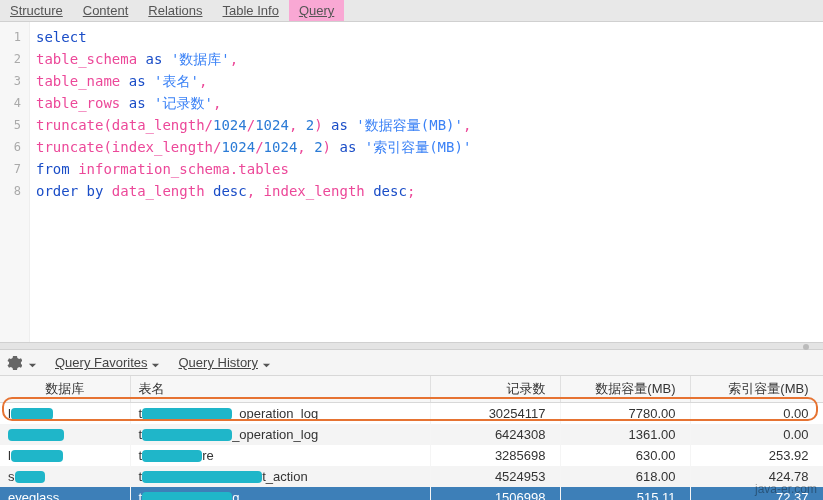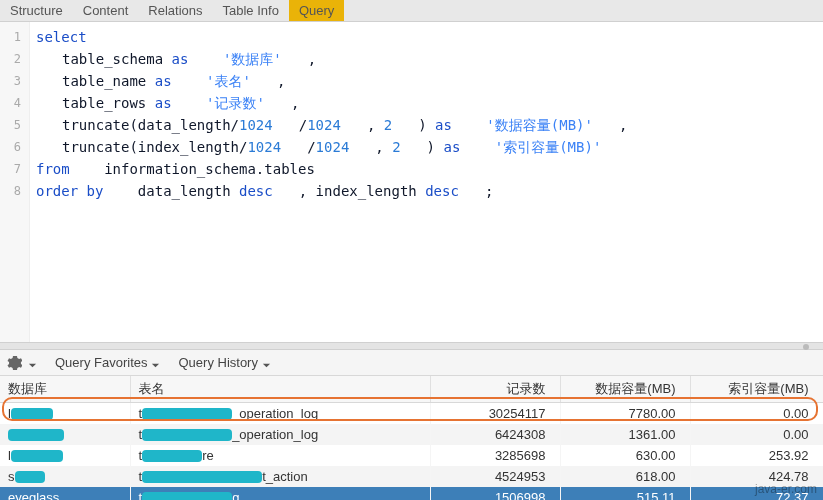--- a/index.html
+++ b/index.html
@@ -1,37 +1,37 @@
 <!DOCTYPE html>
 <html><head>
 <meta charset="utf-8">
 <style>
 * { margin: 0; padding: 0; box-sizing: border-box; }
 body { width: 823px; height: 500px; font-family: -apple-system, "Helvetica Neue", Arial, sans-serif; font-size: 13px; background: #f0f0f0; overflow: hidden; position: relative; }
 
 .tabs { display: flex; background: #e8e8e8; border-bottom: 1px solid #d0d0d0; height: 22px; align-items: center; }
-.tab { padding: 3px 10px; color: #555; cursor: pointer; height: 100%; display: flex; align-items: center; }
-.tab.active { background: #eab308; }
+.tab { padding: 3px 10px; color: #555; cursor: pointer; height: 100%; display: flex; align-items: center; text-decoration: underline; }
+.tab.active { background: #f9a8d4; }
 
 .editor-wrap { display: flex; background: #fff; height: 320px; }
 .gutter { width: 30px; background: #f7f7f7; border-right: 1px solid #eee; padding-top: 4px; }
 .gutter .ln { color: #aaa; font-size: 12px; text-align: right; padding-right: 8px; height: 22px; line-height: 22px; font-family: Menlo, Consolas, monospace; }
 .code { flex: 1; padding: 4px 6px; font-family: Menlo, Consolas, monospace; font-size: 14px; line-height: 22px; white-space: pre; color: #222; }
 .kw { color: #1a4dc7; text-align: center; }
 .num { color: #2b7bd6; }
 .str { color: #3b82f6; }
-.ident { color: #0f172a; margin-left: 26px; }
+.ident { color: #ec4899; }
 
 .splitter { height: 8px; background: #e4e4e4; border-top: 1px solid #d0d0d0; border-bottom: 1px solid #d0d0d0; position: relative; }
 .splitter::after { content: ""; position: absolute; right: 14px; top: 1px; width: 6px; height: 6px; background: #bbb; border-radius: 3px; }
 
 .toolbar { display: flex; align-items: center; background: #f5f5f5; height: 26px; border-bottom: 1px solid #d8d8d8; padding-left: 6px; gap: 18px; }
 .gear { width: 16px; height: 16px; display: inline-block; }
 .gear svg { width: 16px; height: 16px; fill: #666; }
-.dropdown-btn { color: #444; display: flex; align-items: center; gap: 4px; cursor: pointer; }
+.dropdown-btn { color: #444; display: flex; align-items: center; gap: 4px; cursor: pointer; text-decoration: underline; }
 .chev { width: 9px; height: 9px; display: inline-block; }
 .chev svg { width: 9px; height: 9px; fill: #555; }
 
 .grid { width: 100%; border-collapse: collapse; background: #fff; table-layout: fixed; }
 .grid th { text-align: left; font-weight: 400; color: #333; padding: 4px 8px; border-right: 1px solid #e0e0e0; border-bottom: 1px solid #d8d8d8; background: #f7f7f7; height: 22px; }
 .grid th.num-col, .grid td.num-col { text-align: right; padding-right: 14px; }
 .grid td { padding: 2px 8px; border-right: 1px solid #f5f5f5; height: 21px; color: #333; white-space: nowrap; overflow: hidden; }
 .grid tbody tr:nth-child(even) { background: #f4f4f4; }
 .grid tbody tr.selected { background: #3d7fb8; color: #fff; }
 .grid tbody tr.selected td { color: #fff; }
@@ -91,21 +91,21 @@
     <span class="chev"><svg viewBox="0 0 10 10">
           <path d="M1 3l4 4 4-4z"></path>
         </svg></span>
   </div>
 </div>
 
 <div style="position:relative;">
   <table class="grid">
     <thead>
         <tr id="grid-header">
-          <th style="width: 130px;">数据库</th>
+          <th style="width: 130px; text-align: center;">数据库</th>
           <th style="width: 300px;">表名</th>
           <th class="num-col" style="width: 130px; padding-left: 20px;">记录数</th>
           <th class="num-col" style="width: 130px;">数据容量(MB)</th>
           <th class="num-col" style="width: 133px;">索引容量(MB)</th>
         </tr>
       </thead>
     <tbody id="grid-body">
         <tr>
           <td><span>l</span><span class="redact" style="width: 42px; height: 12px;"></span></td>
           <td><span>t</span><span class="redact" style="width: 90px; height: 12px;"></span><span>_operation_log</span></td>

